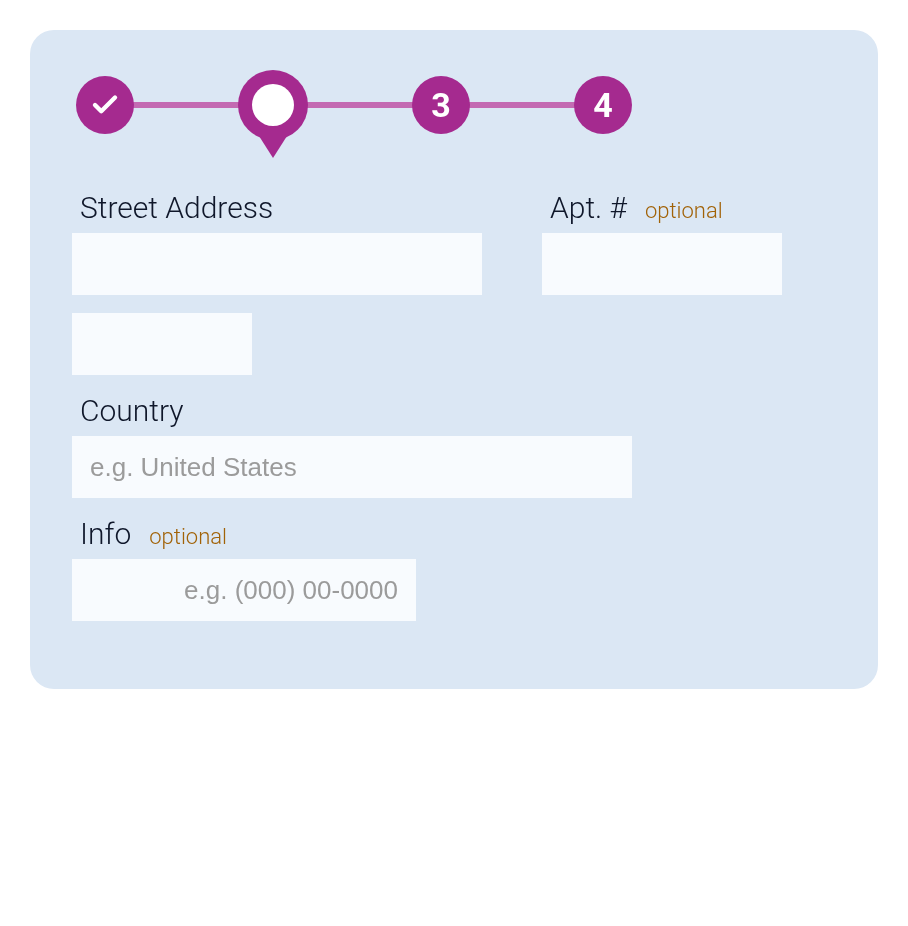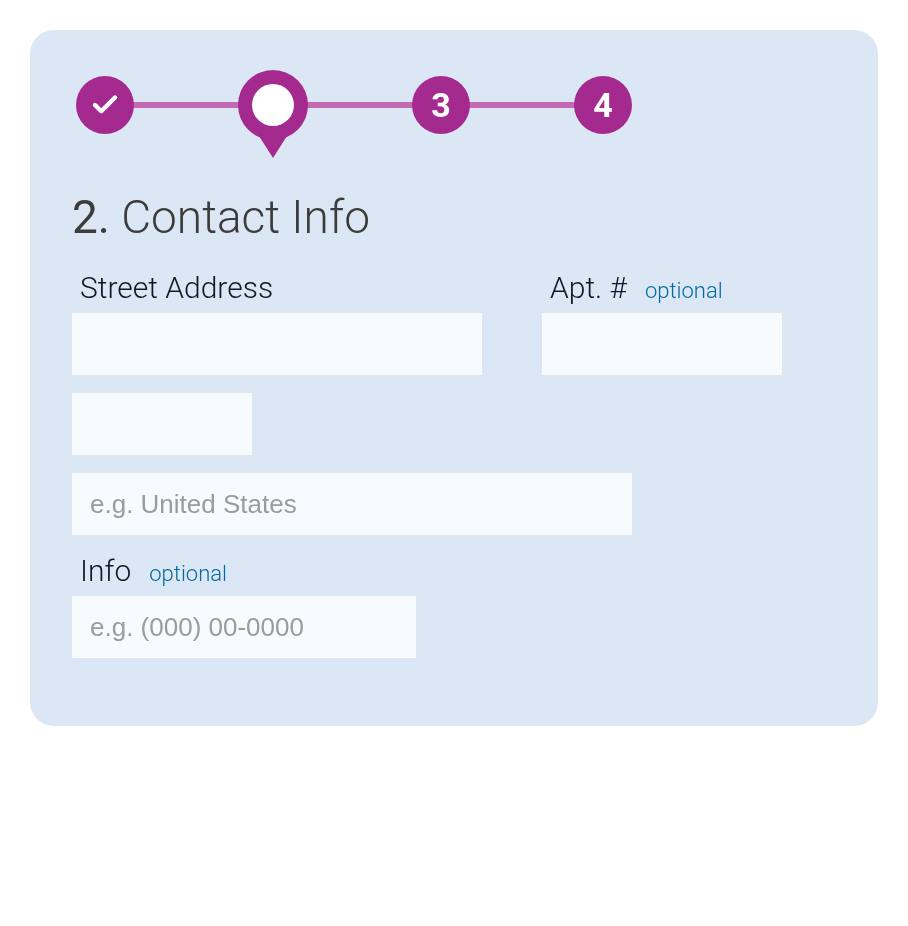--- a/index.html
+++ b/index.html
@@ -89,39 +89,39 @@
     margin-bottom: 8px;
     padding-left: 8px;
   }
   .label {
     font-size: 30px;
     font-weight: 300;
     color: #0f172a;
   }
   .optional {
     font-size: 22px;
-    color: #0369a1;
+    color: #a16207;
     font-weight: 300;
   }
   input.text-input {
     background: #f8fbfe;
     border: none;
     height: 62px;
     font-size: 26px;
     font-weight: 300;
     color: #0c4a6e;
     padding: 0 18px;
     outline: none;
   }
   input.text-input::placeholder { color: #9b9b9b; font-weight: 300; }
   .w-street { width: 410px; }
   .w-apt { width: 240px; }
   .w-zip { width: 180px; }
   .w-country { width: 560px; }
-  .w-phone { width: 344px; }
+  .w-phone { width: 344px; text-align: right; }
 </style>
 </head>
 <body>
 
 <div class="card">
 
   <div class="stepper">
     <div class="step">
       <svg class="check-svg" viewBox="0 0 24 24">
         <path d="M4 12 L9 17 L20 6" stroke="#fff" stroke-width="3.5" fill="none" stroke-linecap="round" stroke-linejoin="round"></path>
@@ -130,24 +130,20 @@
     <div class="connector"></div>
     <div class="step current-wrap">
       <div class="step current-inner"></div>
     </div>
     <div class="connector"></div>
     <div class="step">3</div>
     <div class="connector"></div>
     <div class="step">4</div>
   </div>
 
-  <h1 class="title">
-    <span class="num">2.</span>
-    <span>Contact Info</span>
-  </h1>
 
   <div class="form-row">
     <div class="field">
       <div class="label-row">
         <span class="label">Street Address</span>
       </div>
       <input class="text-input w-street" type="text" placeholder="" style="">
     </div>
     <div class="field">
       <div class="label-row">
@@ -159,20 +155,23 @@
   </div>
 
   <div class="form-row">
     <div class="field">
       <input class="text-input w-zip" type="text" placeholder="" style="">
     </div>
   </div>
 
   <div class="form-row">
     <div class="field">
+      <div class="label-row">
+        <span class="label">Country</span>
+      </div>
       <input class="text-input w-country" type="text" placeholder="e.g. United States" style="">
     </div>
   </div>
 
   <div class="form-row">
     <div class="field">
       <div class="label-row">
         <span class="label">Info</span>
         <span class="optional">optional</span>
       </div>

